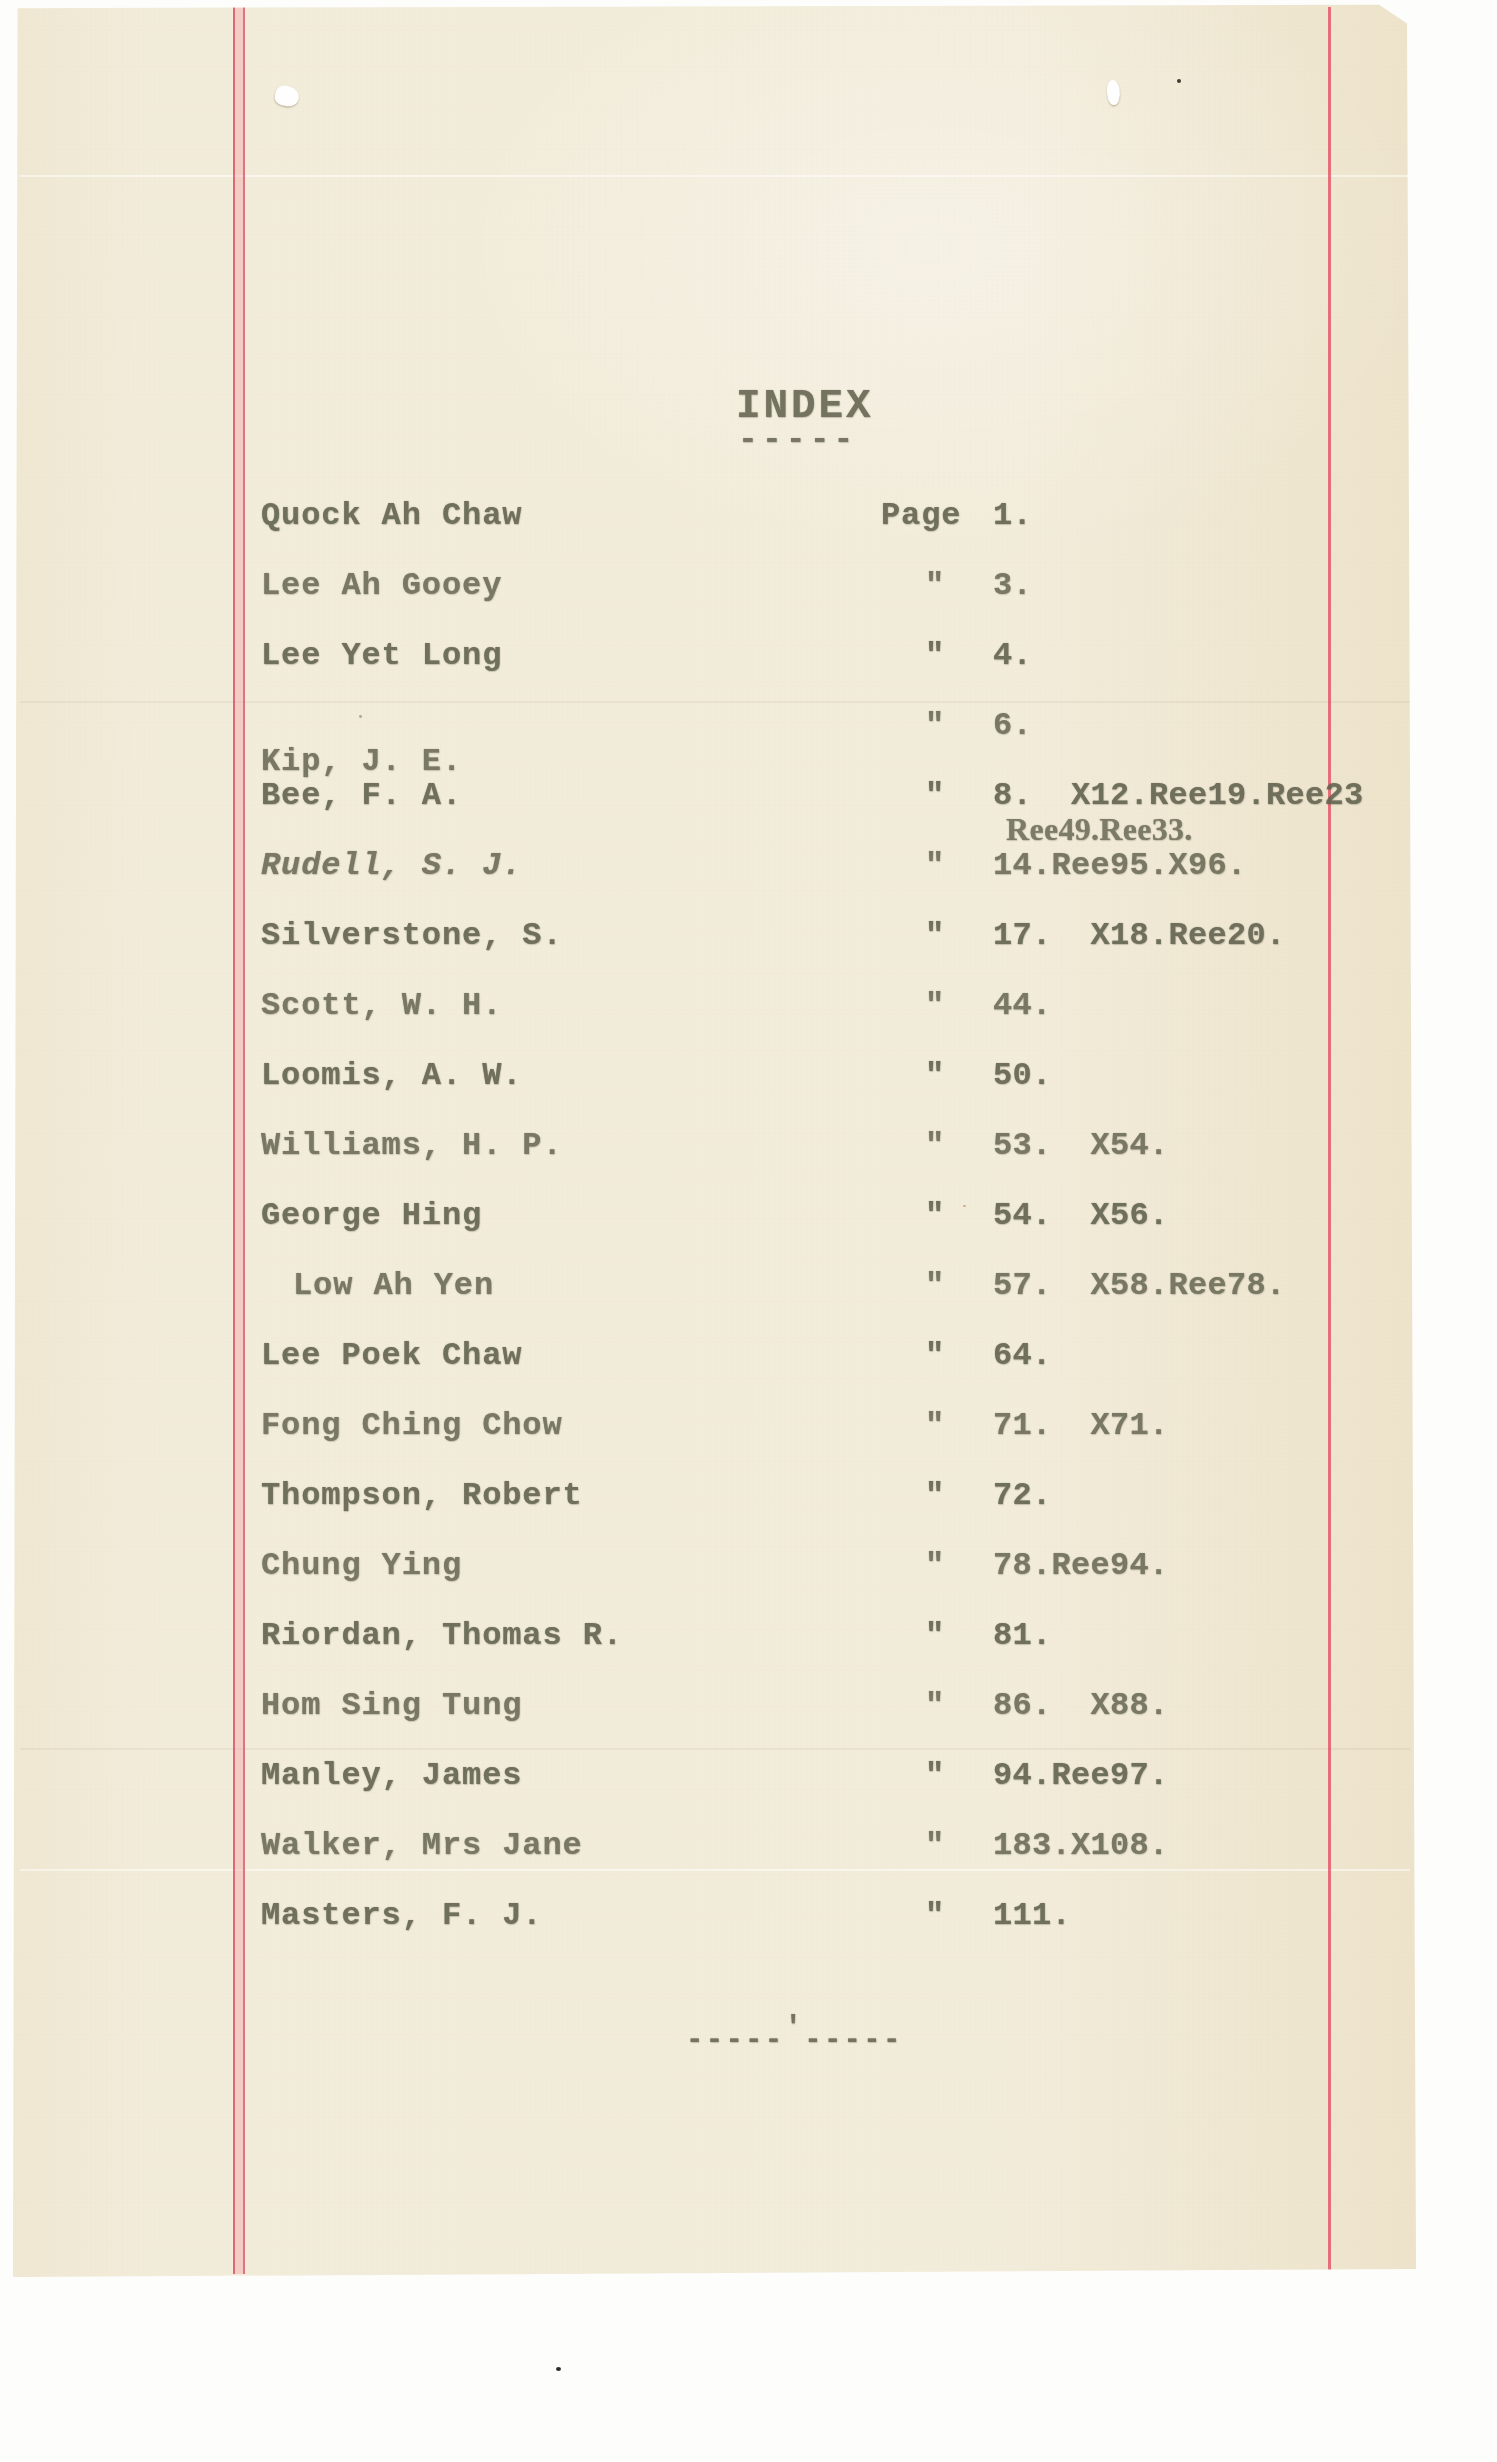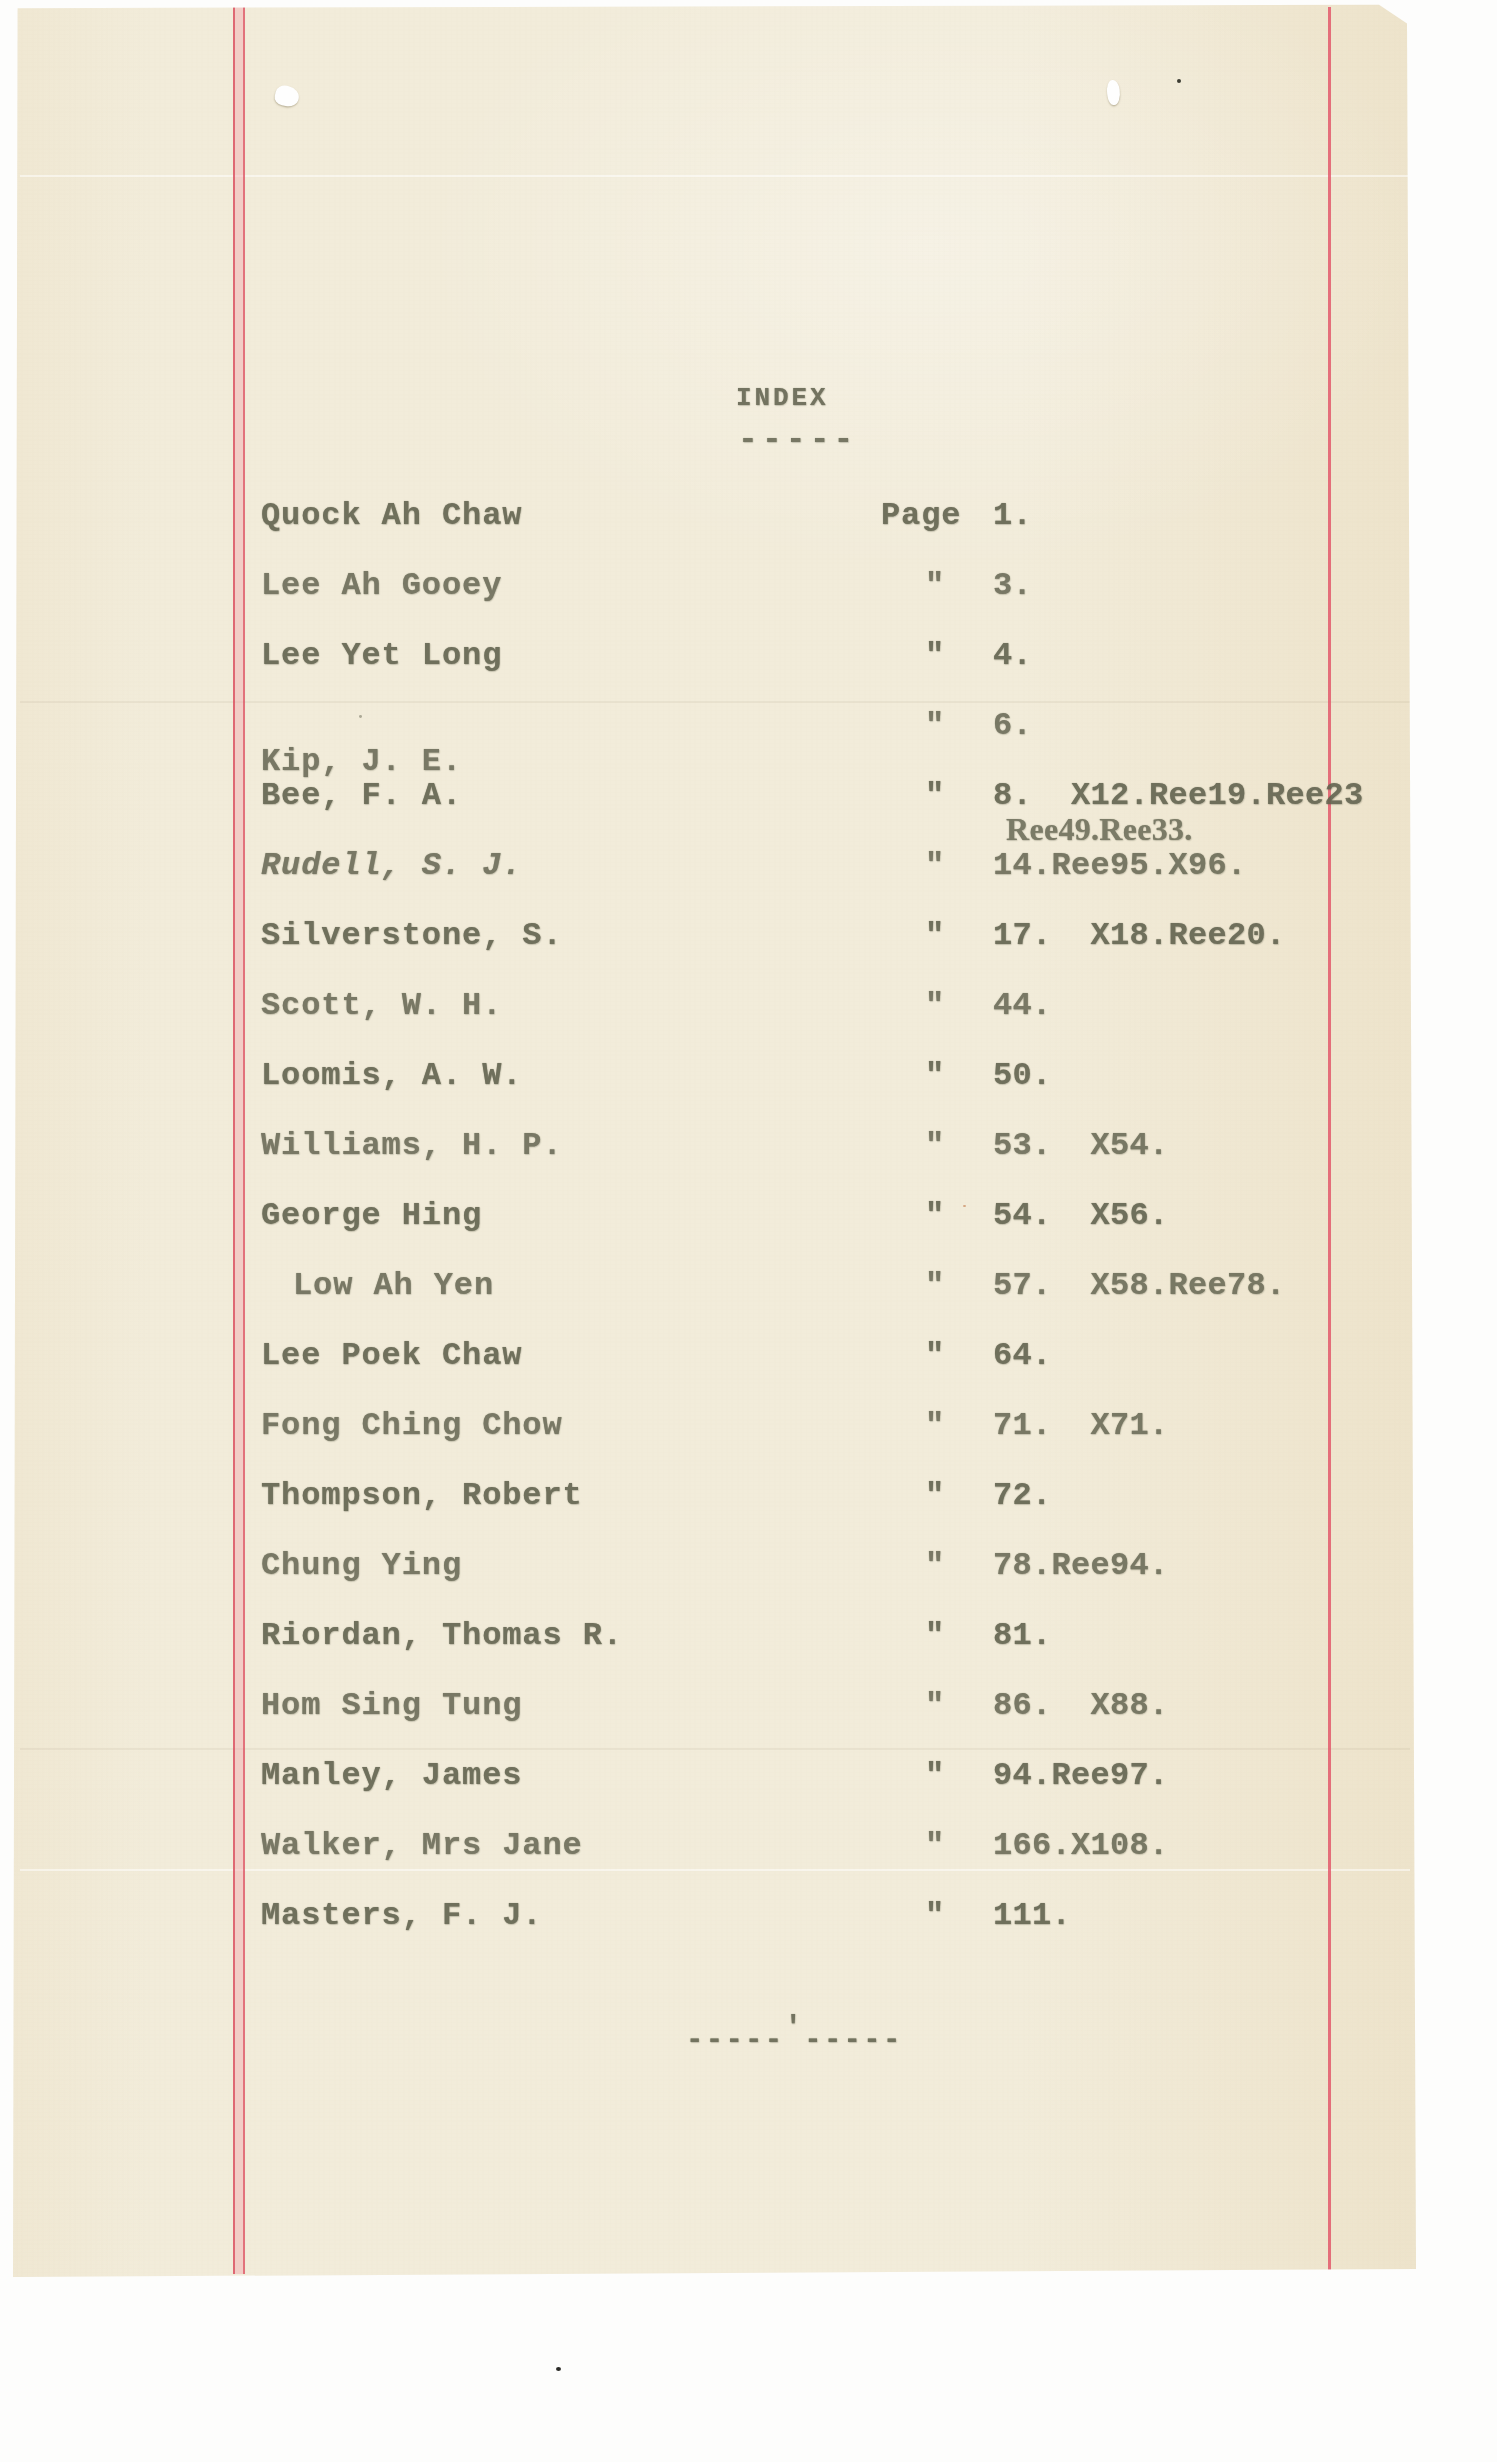--- a/index.html
+++ b/index.html
@@ -47,21 +47,21 @@
   .speck.s1{left:1177px;top:79px;width:4.1px;height:4.1px;background:#3c3c32;}
   .speck.s2{left:556px;top:2367px;width:5.3px;height:4.1px;background:#2a2a26;}
   .speck.s3{left:359px;top:715px;width:2.9px;height:2.9px;background:rgba(70,70,50,0.4);}
   .speck.s4{left:963px;top:1205px;width:2.9px;height:2.3px;background:rgba(190,110,60,0.55);}
   .speck.s5{left:1440px;top:92px;width:3.5px;height:2.9px;background:rgba(90,90,80,0.5);}
   
   .tw{
     position:absolute;color:#62634f;font-weight:bold;white-space:pre;
     text-shadow:0 0 1.2px rgba(98,99,79,0.65), 0.6px 0.6px 1.2px rgba(98,99,79,0.30);
   }
-  .doc-title{left:736px;top:383px;font-size:26px;letter-spacing:2.9px;opacity:.88;}
+  .doc-title{left:736px;top:383px;font-size:41px;letter-spacing:2.9px;opacity:.88;}
   .title-dashes{left:738px;top:422px;font-size:33px;letter-spacing:4.1px;opacity:.85;}
   .row-name{left:261px;font-size:32px;letter-spacing:0.9px;}
   .row-plabel{left:881px;font-size:32px;letter-spacing:0.9px;}
   .row-ditto{left:925px;font-size:32px;}
   .row-pnum{left:993px;font-size:32px;letter-spacing:0.3px;}
   .row-pnum2{left:1006px;font-size:32px;letter-spacing:0.3px;}
   .footer-div{left:686px;top:2024px;font-size:29px;letter-spacing:2.3px;opacity:.88;}
   .footer-div .apo{position:relative;top:-11.7px;}
 </style>
 </head>
@@ -144,21 +144,21 @@
         <div class="tw row-ditto" style="top: 1617px; opacity: 0.9;">"</div>
         <div class="tw row-pnum" style="top: 1617px; opacity: 0.9;">81.</div>
         <div class="tw row-name" style="top: 1687px; opacity: 0.84;">Hom Sing Tung</div>
         <div class="tw row-ditto" style="top: 1687px; opacity: 0.84;">"</div>
         <div class="tw row-pnum" style="top: 1687px; opacity: 0.84;">86.  X88.</div>
         <div class="tw row-name" style="top: 1757px; opacity: 0.9;">Manley, James</div>
         <div class="tw row-ditto" style="top: 1757px; opacity: 0.9;">"</div>
         <div class="tw row-pnum" style="top: 1757px; opacity: 0.9;">94.Ree97.</div>
         <div class="tw row-name" style="top: 1827px; opacity: 0.84;">Walker, Mrs Jane</div>
         <div class="tw row-ditto" style="top: 1827px; opacity: 0.84;">"</div>
-        <div class="tw row-pnum" style="top: 1827px; opacity: 0.84;">166.X108.</div>
+        <div class="tw row-pnum" style="top: 1827px; opacity: 0.84;">183.X108.</div>
         <div class="tw row-name" style="top: 1897px; opacity: 0.9;">Masters, F. J.</div>
         <div class="tw row-ditto" style="top: 1897px; opacity: 0.9;">"</div>
         <div class="tw row-pnum" style="top: 1897px; opacity: 0.9;">111.</div>
       </div>
 
     <div class="tw footer-div"><span>-----</span><span class="apo">'</span><span>-----</span></div>
   </div>
 
   <div class="speck s2"></div>
 </div>

